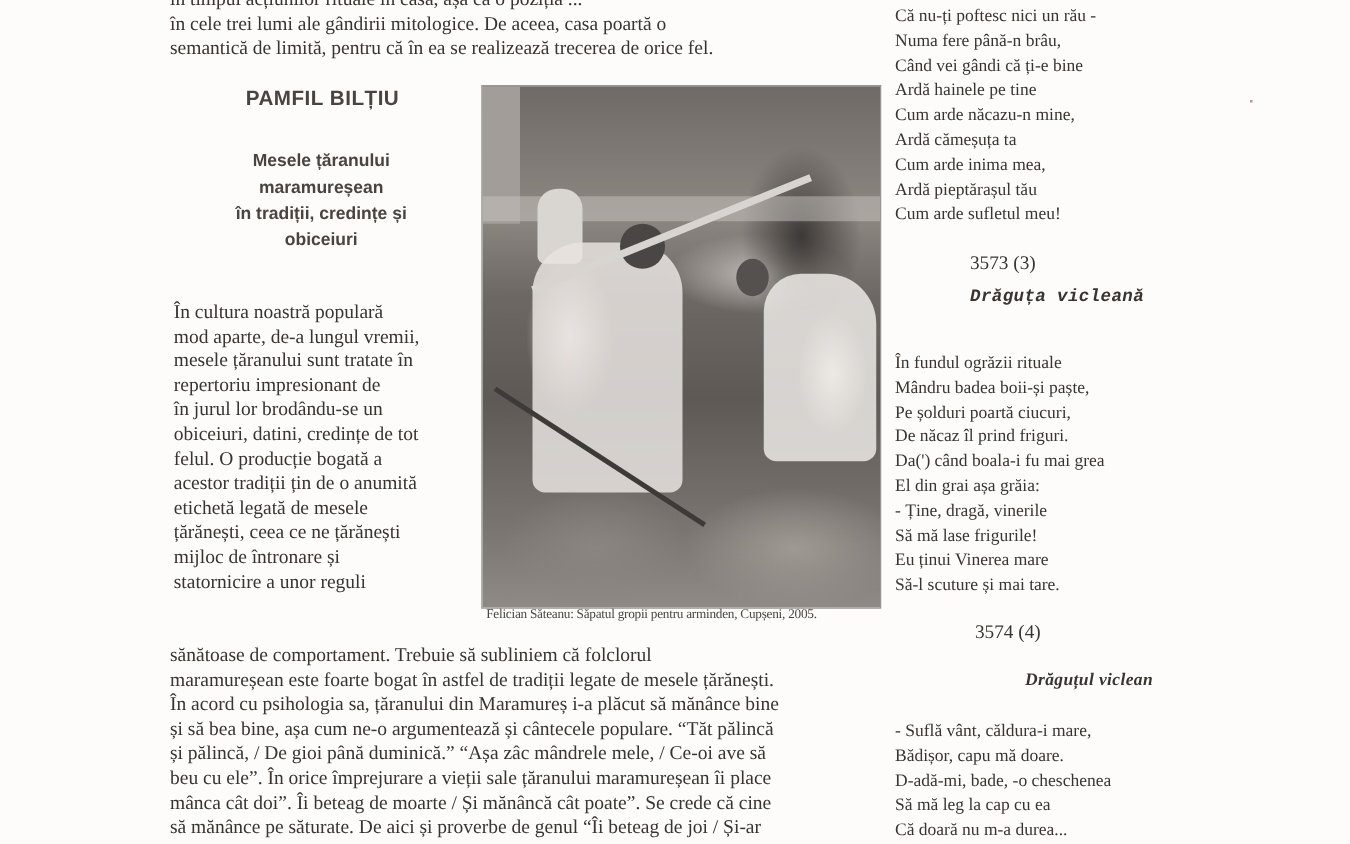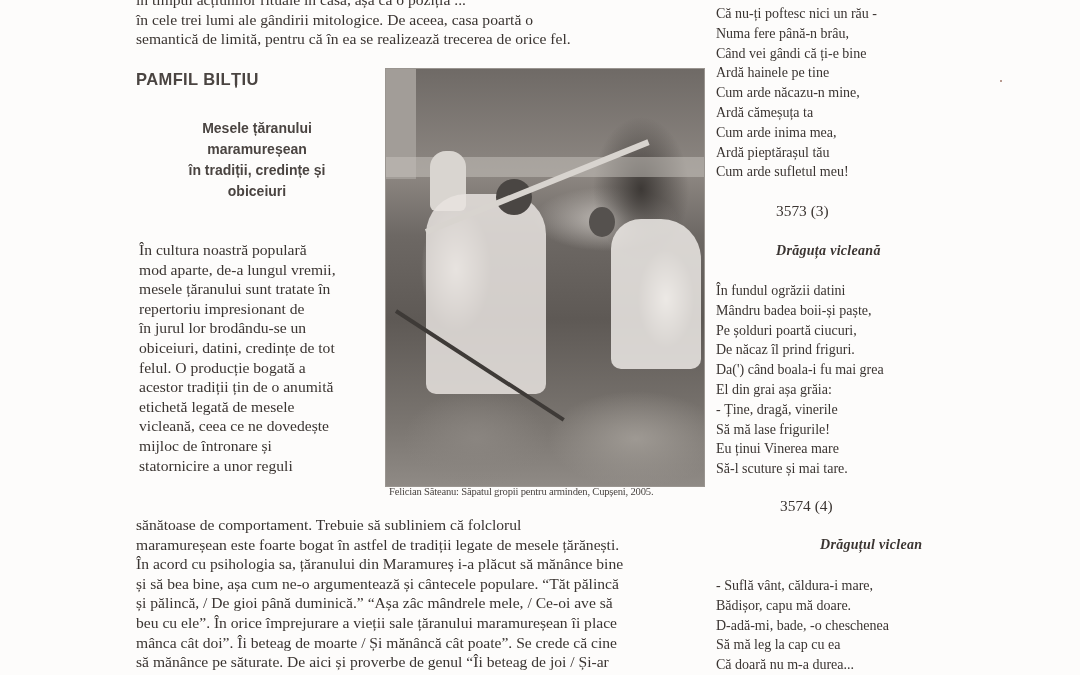--- a/index.html
+++ b/index.html
@@ -6,21 +6,21 @@
     body {
       width: 1080px; height: 675px; overflow: hidden; position: relative;
       background: #fdfcfb;
       font-family: "Liberation Serif", "DejaVu Serif", serif;
       color: #3a3431;
     }
     .abs { position: absolute; }
     .body-text { font-size: 15.6px; line-height: 19.6px; white-space: nowrap; }
     .top-lines { left: 136px; top: -10px; }
     .author {
-      left: 136px; top: 70px; width: 244px; text-align: left;
+      left: 136px; top: 70px; width: 244px; text-align: center;
       font-family: "Liberation Sans", "DejaVu Sans", sans-serif;
       font-weight: bold; font-size: 16.5px; letter-spacing: 0.4px; color: #4a4441;
     }
     .title {
       left: 130px; top: 118px; width: 254px; text-align: center;
       font-family: "Liberation Sans", "DejaVu Sans", sans-serif;
       font-weight: bold; font-size: 14px; line-height: 21px; color: #4a4441;
     }
     .narrow-col { left: 139px; top: 240px; }
     .wide-col { left: 136px; top: 515px; }
@@ -77,21 +77,21 @@
 <div class="abs body-text narrow-col">
   <span class="line">În cultura noastră populară</span>
   <span class="line">mod aparte, de-a lungul vremii,</span>
   <span class="line">mesele țăranului sunt tratate în</span>
   <span class="line">repertoriu impresionant de</span>
   <span class="line">în jurul lor brodându-se un</span>
   <span class="line">obiceiuri, datini, credințe de tot</span>
   <span class="line">felul. O producție bogată a</span>
   <span class="line">acestor tradiții țin de o anumită</span>
   <span class="line">etichetă legată de mesele</span>
-  <span class="line">vicleană, ceea ce ne dovedește</span>
+  <span class="line">țărănești, ceea ce ne țărănești</span>
   <span class="line">mijloc de întronare și</span>
   <span class="line">statornicire a unor reguli</span>
 </div>
 
 <div class="abs photo">
   <div class="wall"></div>
   <div class="rail"></div>
   <div class="child"></div>
   <div class="figure1"></div>
   <div class="figure2"></div>
@@ -119,23 +119,23 @@
   <span class="line">Când vei gândi că ți-e bine</span>
   <span class="line">Ardă hainele pe tine</span>
   <span class="line">Cum arde năcazu-n mine,</span>
   <span class="line">Ardă cămeșuța ta</span>
   <span class="line">Cum arde inima mea,</span>
   <span class="line">Ardă pieptărașul tău</span>
   <span class="line">Cum arde sufletul meu!</span>
 </div>
 
 <div class="abs poem-num" style="left:776px; top:202px;">3573 (3)</div>
-<div class="abs poem-title" style="left:776px; top:243px;">Drăguța  vicleană</div>
+<div class="abs poem-title" style="left:776px; top:230px;font-family:Liberation Mono, monospace;">Drăguța  vicleană</div>
 <div class="abs poem" style="top:281px;">
-  <span class="line">În fundul ogrăzii datini</span>
+  <span class="line">În fundul ogrăzii rituale</span>
   <span class="line">Mândru badea boii-și paște,</span>
   <span class="line">Pe șolduri poartă ciucuri,</span>
   <span class="line">De năcaz îl prind friguri.</span>
   <span class="line">Da(') când boala-i fu mai grea</span>
   <span class="line">El din grai așa grăia:</span>
   <span class="line">- Ține, dragă, vinerile</span>
   <span class="line">Să mă lase frigurile!</span>
   <span class="line">Eu ținui Vinerea mare</span>
   <span class="line">Să-l scuture și mai tare.</span>
 </div>

